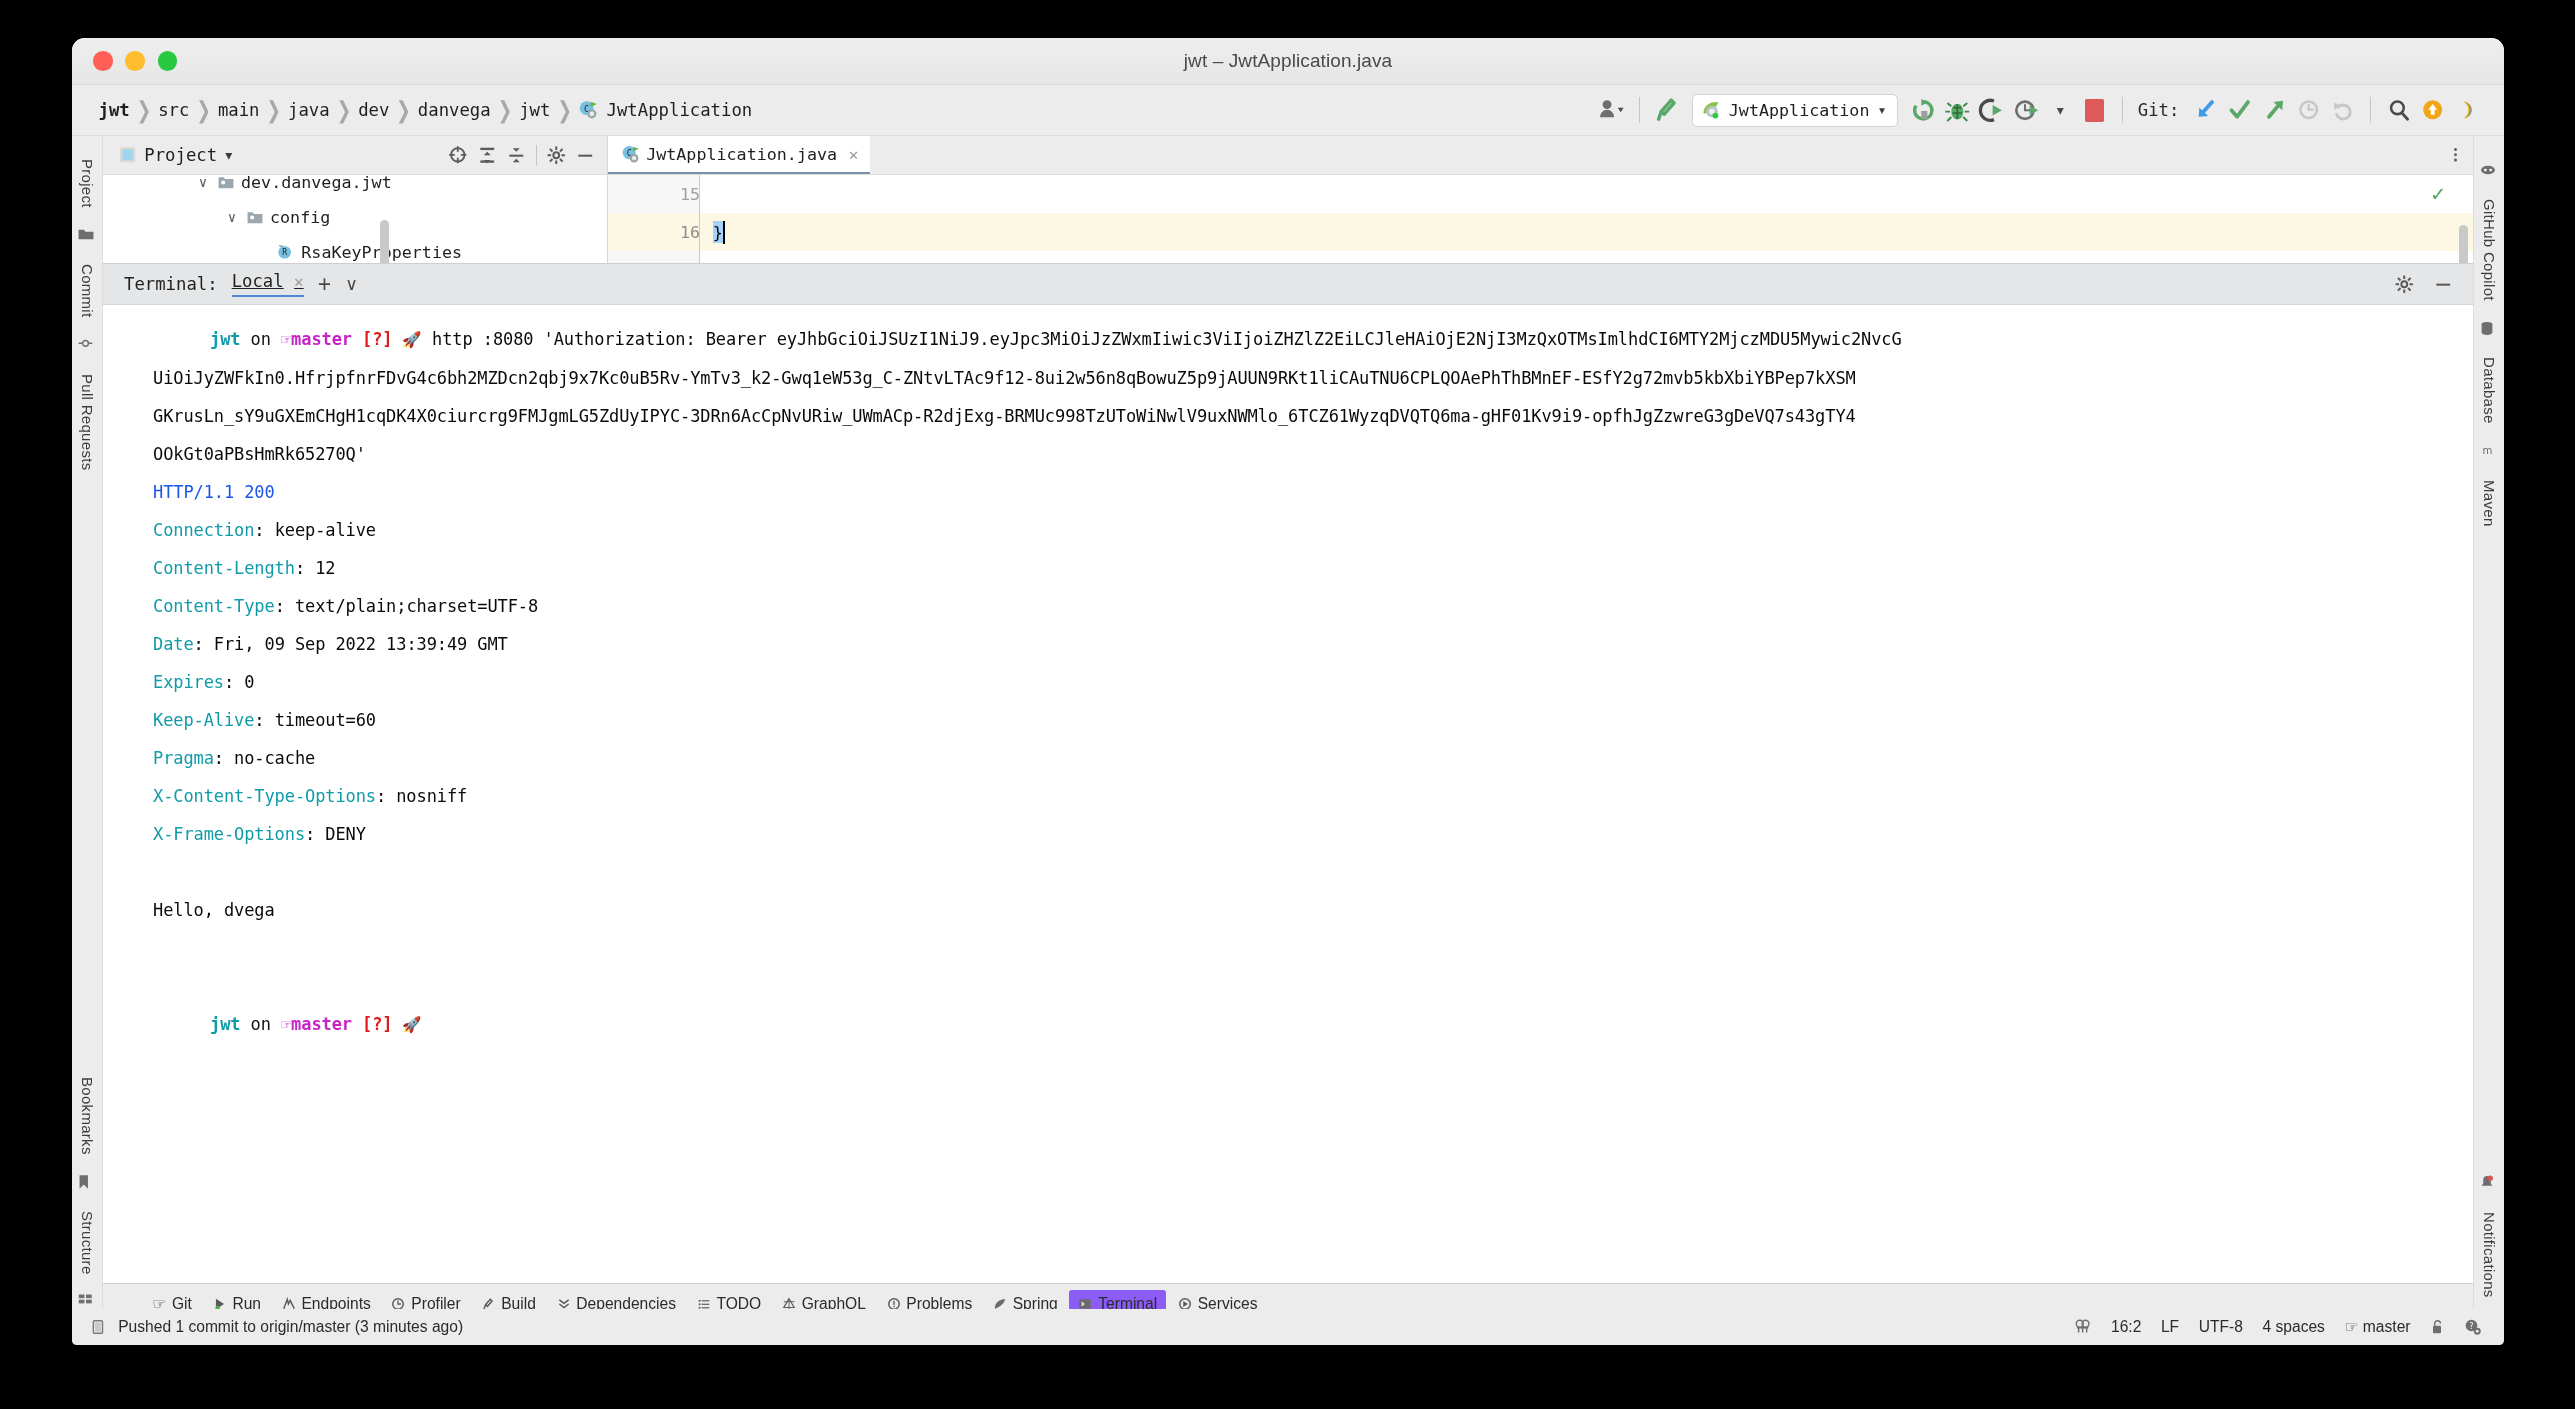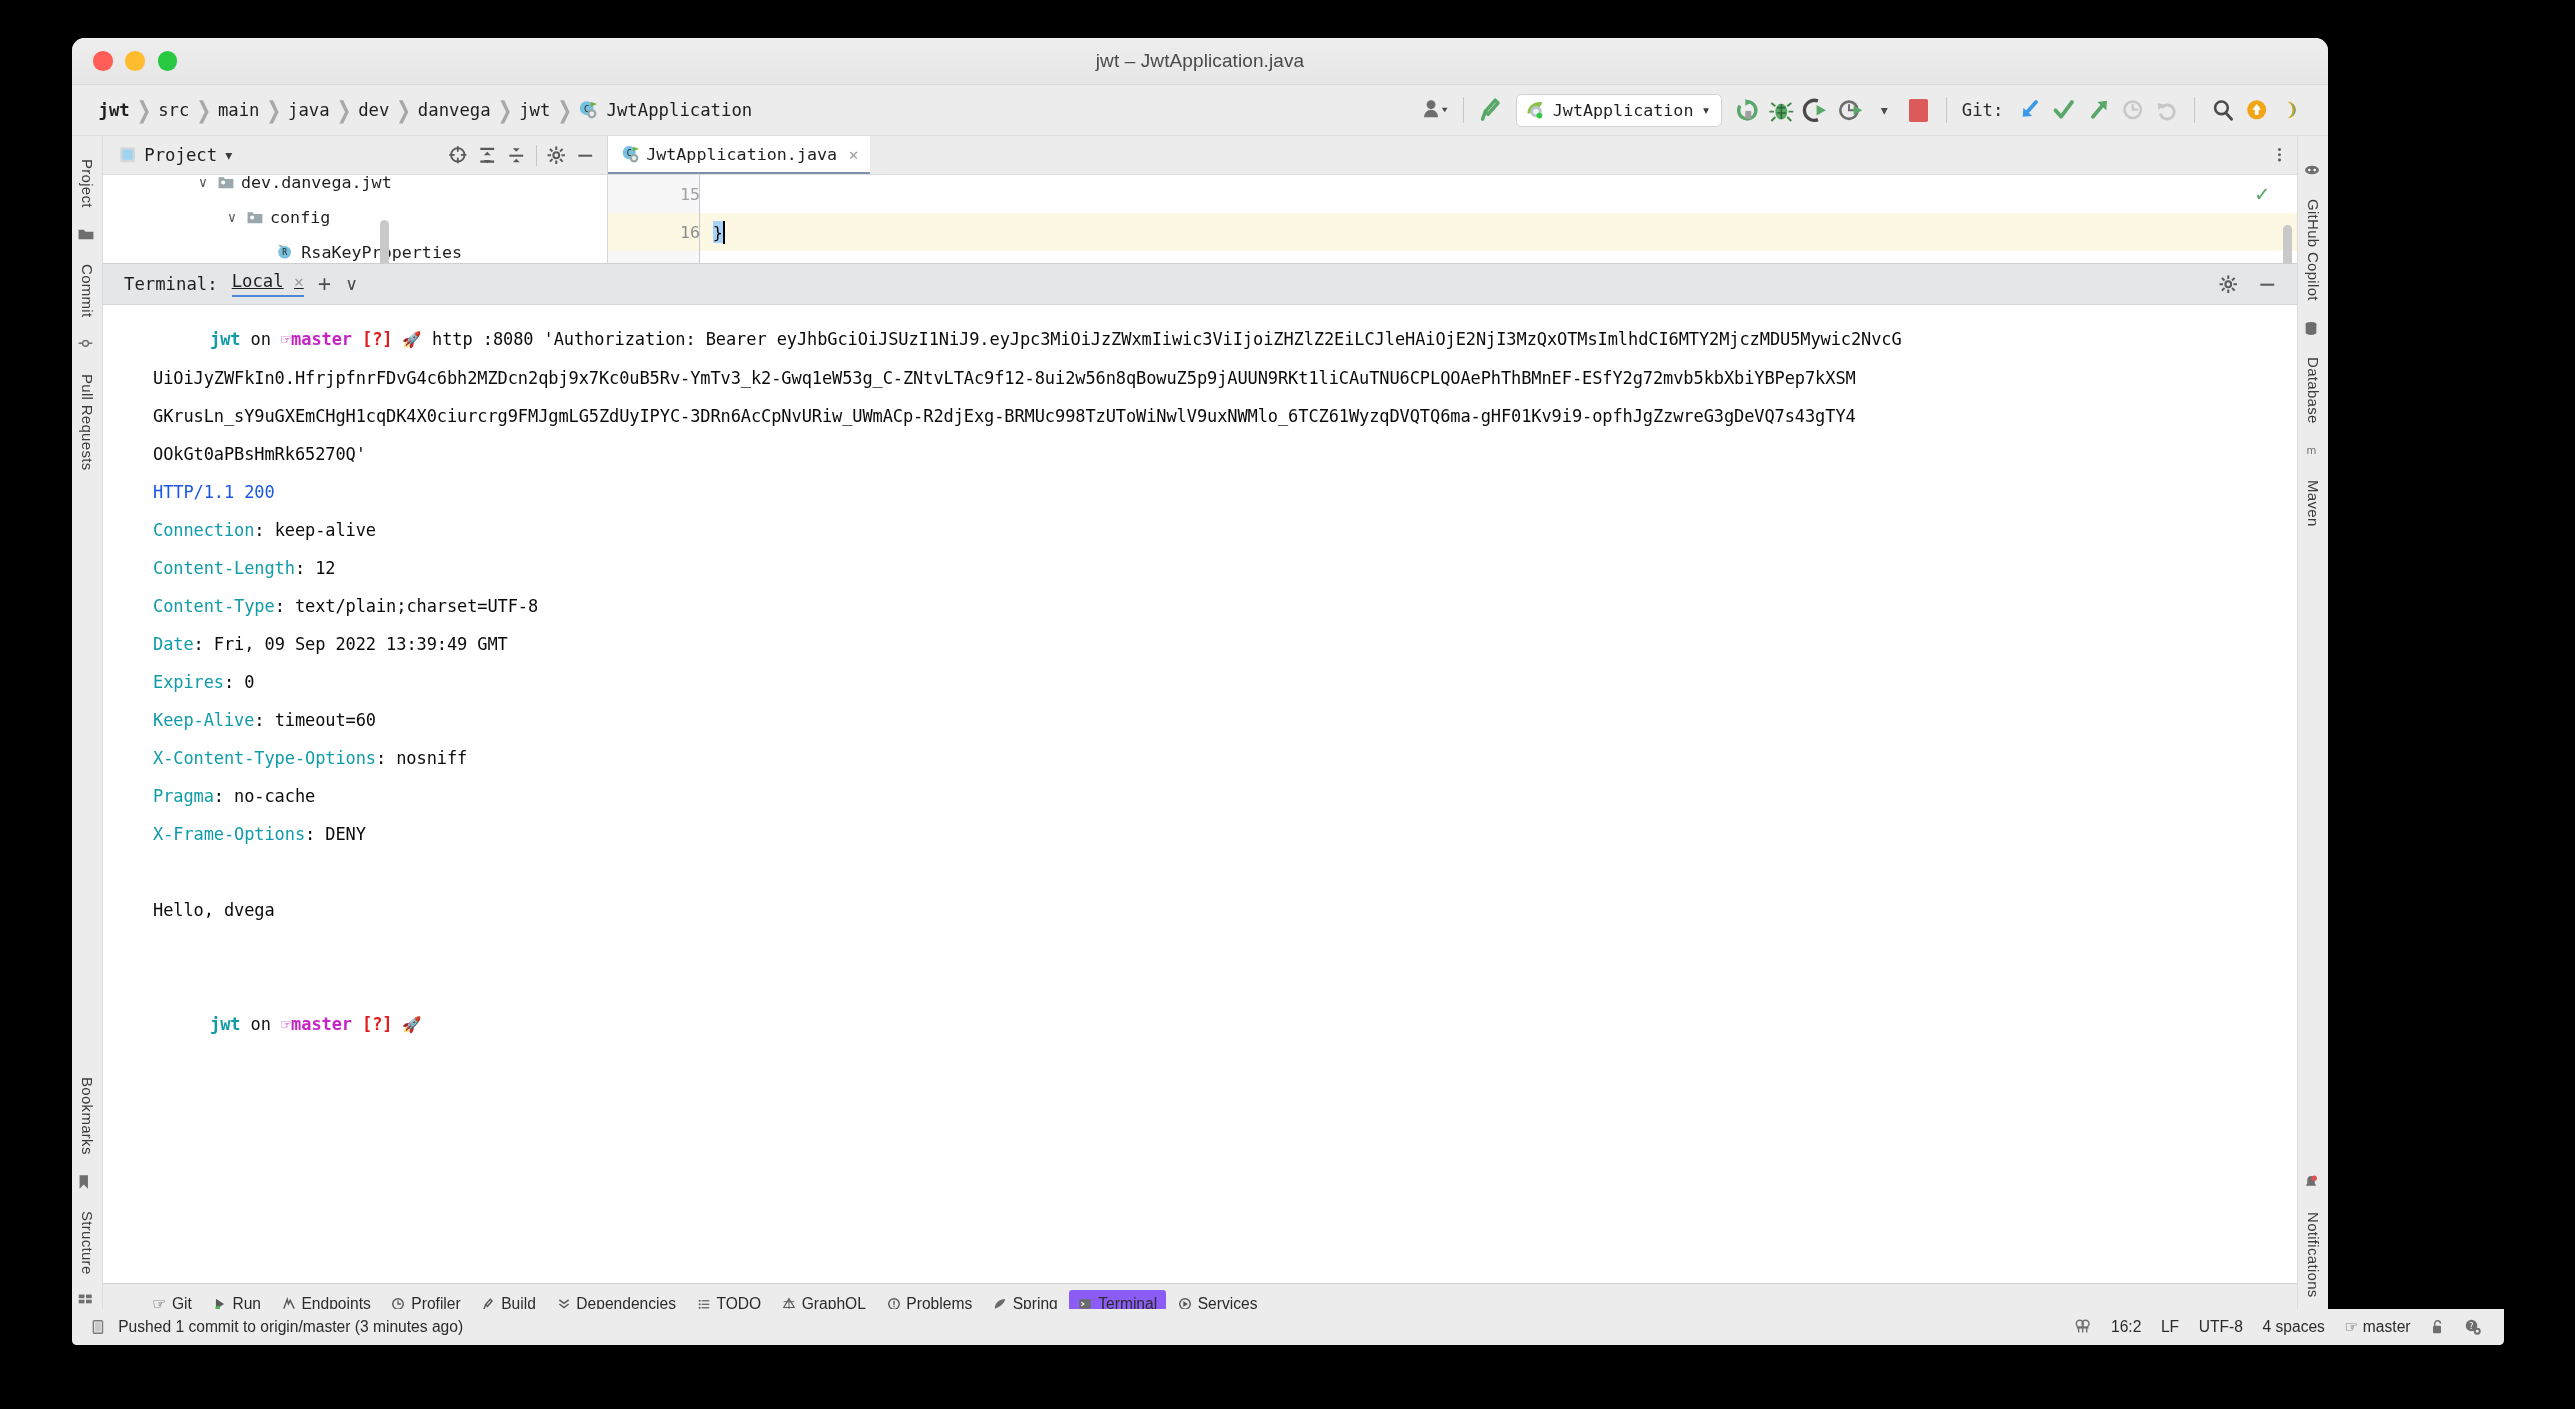--- a/index.html
+++ b/index.html
@@ -5,21 +5,21 @@
   * { box-sizing: border-box; margin: 0; padding: 0; }
   html, body {
     width: 2576px; height: 1410px;
     background: #000;
     font-family: "Liberation Sans", sans-serif;
     overflow: hidden;
   }
   .window {
     position: absolute;
     left: 72px; top: 38px;
-    width: 2256px; height: 1285px;
+    width: 2432px; height: 1285px;
     background: #ececec;
     border-radius: 12.7px;
     overflow: hidden;
     box-shadow: 0 4.6px 23px rgba(0,0,0,.55);
     display: flex; flex-direction: column;
   }
 
   
   .titlebar {
     height: 47px; flex: 0 0 47px;
@@ -566,22 +566,22 @@
           <div class="tline" style="padding-left:50px">OOkGt0aPBsHmRk65270Q'</div>
 
           <div class="tline" style="padding-left:50px"><span class="c-blue">HTTP</span><span class="c-blue">/1.1 200</span></div>
 
           <div class="tline" style="padding-left:50px"><span class="c-hdr">Connection</span><span>: keep-alive</span></div>
           <div class="tline" style="padding-left:50px"><span class="c-hdr">Content-Length</span><span>: 12</span></div>
           <div class="tline" style="padding-left:50px"><span class="c-hdr">Content-Type</span><span>: text/plain;charset=UTF-8</span></div>
           <div class="tline" style="padding-left:50px"><span class="c-hdr">Date</span><span>: Fri, 09 Sep 2022 13:39:49 GMT</span></div>
           <div class="tline" style="padding-left:50px"><span class="c-hdr">Expires</span><span>: 0</span></div>
           <div class="tline" style="padding-left:50px"><span class="c-hdr">Keep-Alive</span><span>: timeout=60</span></div>
+          <div class="tline" style="padding-left:50px"><span class="c-hdr">Pragma</span><span>: no-cache</span></div>
           <div class="tline" style="padding-left:50px"><span class="c-hdr">X-Content-Type-Options</span><span>: nosniff</span></div>
-          <div class="tline" style="padding-left:50px"><span class="c-hdr">Pragma</span><span>: no-cache</span></div>
           <div class="tline" style="padding-left:50px"><span class="c-hdr">X-Frame-Options</span><span>: DENY</span></div>
 
           <div class="tline" style="padding-left:50px">​</div>
           <div class="tline" style="padding-left:50px">Hello, dvega</div>
           <div class="tline" style="padding-left:50px">​</div>
           <div class="tline" style="padding-left:50px">​</div>
 
           <div class="tline"><span class="c-proj">jwt</span> <span class="c-on">on</span> <span class="c-branch">☞</span><span class="c-branch">master</span> <span class="c-q">[?]</span> <span class="rocket">🚀</span></div>
         </div>
       </div>

